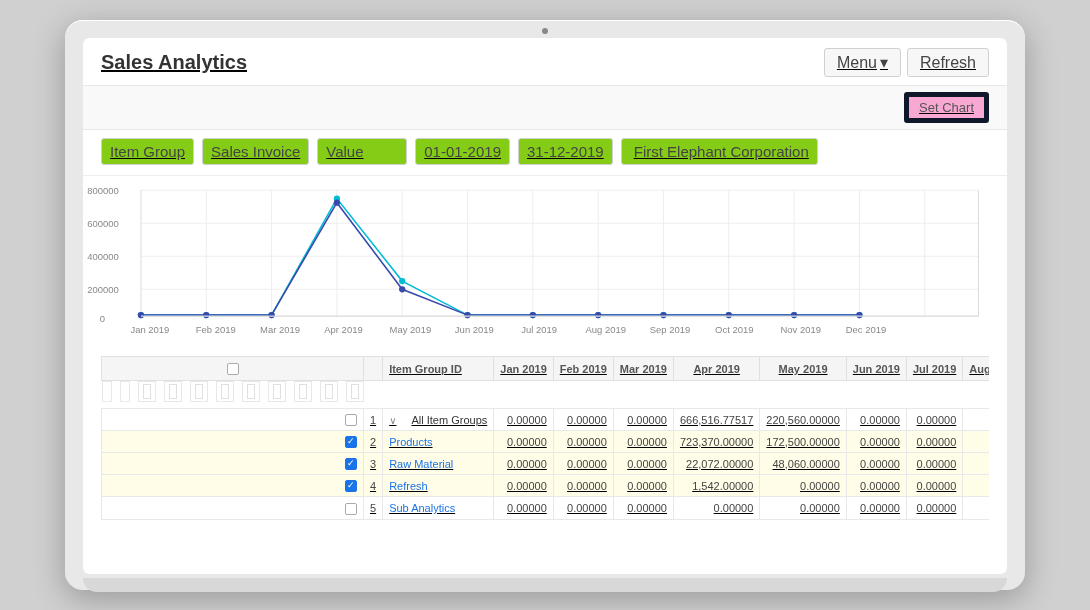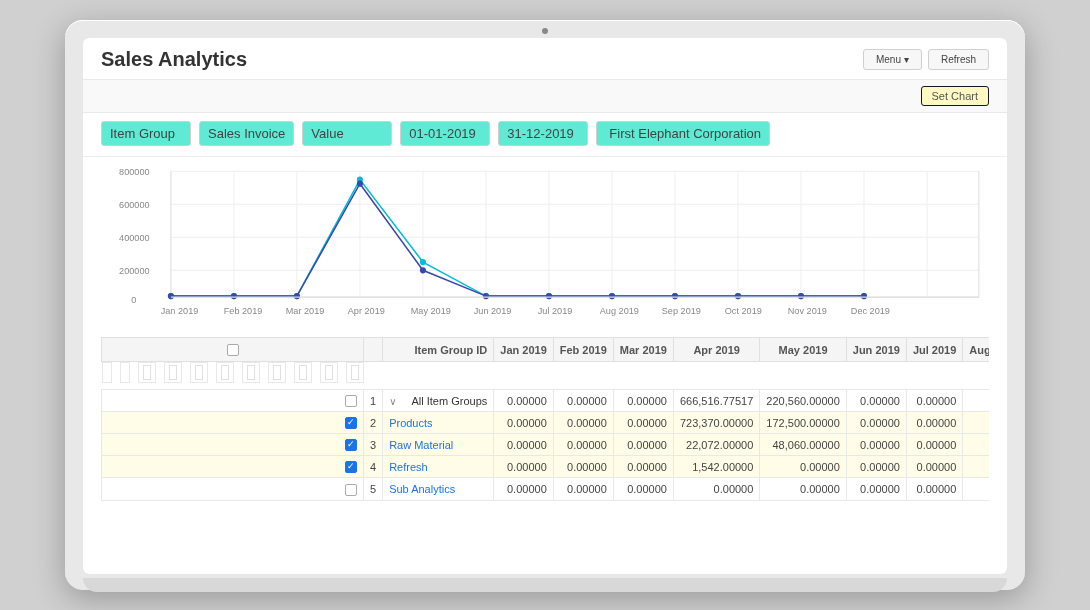--- a/index.html
+++ b/index.html
@@ -32,20 +32,21 @@
       background: #888;
       border-radius: 50%;
     }
     .laptop-screen {
       width: 100%;
       height: calc(100% - 6px);
       background: #fff;
       border-radius: 6px;
       overflow: hidden;
       box-shadow: inset 0 0 0 1px #ccc;
+      text-decoration: underline;
     }
     .laptop-base {
       width: 100%;
       height: 14px;
       background: #d8d8d8;
       border-radius: 0 0 18px 18px;
       margin-top: 4px;
     }
 
     .app-container {
@@ -72,68 +73,68 @@
     .header-buttons {
       display: flex;
       gap: 6px;
     }
     .btn {
       padding: 4px 12px;
       border: 1px solid #d0d0d0;
       background: #f7f7f7;
       border-radius: 3px;
       cursor: pointer;
-      font-size: 10px;
+      font-size: 16px;
       color: #444;
     }
     .btn-menu {
       display: flex;
       align-items: center;
       gap: 3px;
     }
 
     .toolbar {
       background: #f9f9f9;
       border-bottom: 1px solid #e8e8e8;
       padding: 6px 18px;
       display: flex;
       justify-content: flex-end;
     }
     .set-chart-btn {
       padding: 3px 10px;
-      border: 1px solid #0f172a;
-      background: #fef9c3;
+      border: 5px solid #0f172a;
+      background: #f9a8d4;
       border-radius: 3px;
       cursor: pointer;
-      font-size: 11px;
+      font-size: 13px;
       color: #555;
     }
 
     .filters {
       padding: 8px 18px 4px 18px;
       border-bottom: 1px solid #eee;
     }
     .filter-row {
       display: flex;
       gap: 8px;
       margin-bottom: 6px;
     }
     .filter-field {
       border: 1px solid #d0d0d0;
       border-radius: 3px;
       padding: 4px 8px;
-      font-size: 13px;
+      font-size: 15px;
       color: #444;
-      background: #5eead4;
+      background: #84cc16;
       min-width: 90px;
     }
     .filter-field.wide { min-width: 140px; padding-left: 12px; }
 
     .chart-area {
-      padding: 4px 18px 0 32px;
+      padding: 4px 18px 0 0;
       flex: 0 0 180px;
       position: relative;
     }
 
     .chart-wrapper {
       width: 100%;
       height: 165px;
       position: relative;
     }
 
@@ -157,21 +158,21 @@
     }
     .data-table th {
       background: #f5f5f5;
       border: 1px solid #e0e0e0;
       padding: 5px 6px;
       text-align: center;
       font-weight: 600;
       color: #555;
       white-space: nowrap;
     }
-    .data-table th.left { text-align: right; }
+    .data-table th.left { text-align: left; }
     .data-table td {
       border: 1px solid #e8e8e8;
       padding: 4px 6px;
       text-align: right;
       color: #444;
       white-space: nowrap;
     }
     .data-table td.center { text-align: center; }
     .data-table td.left { text-align: left; }
     .data-table tr.checked-row { background: #fffde7; }

